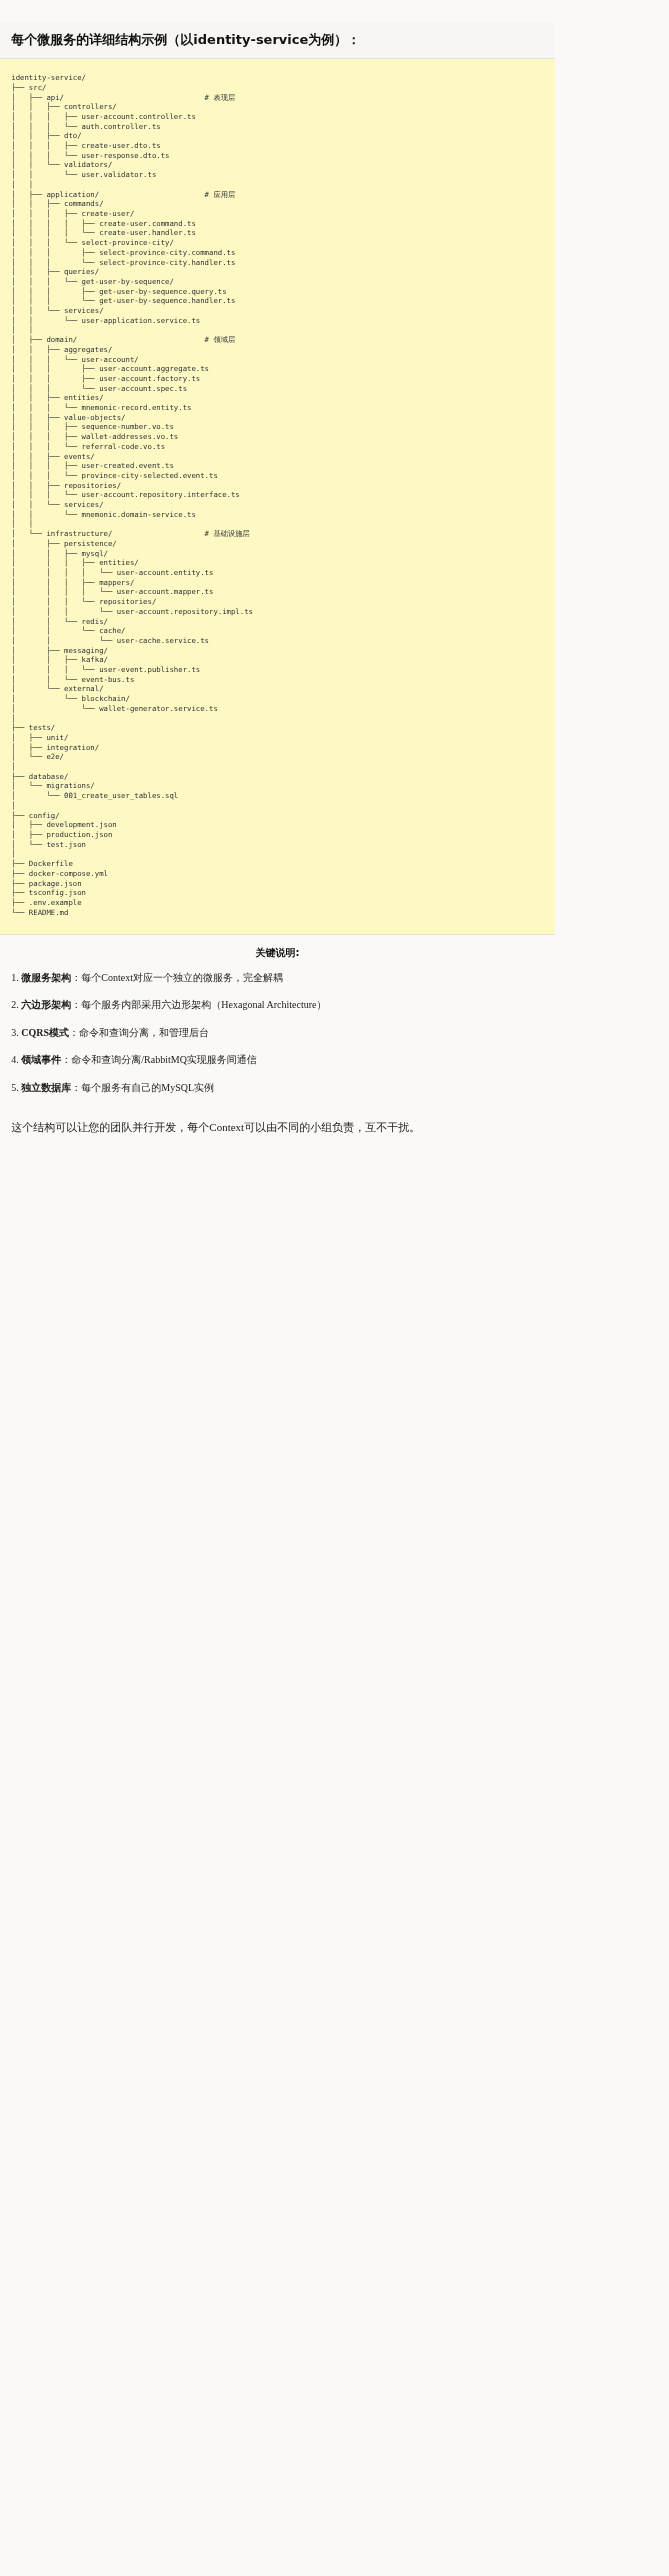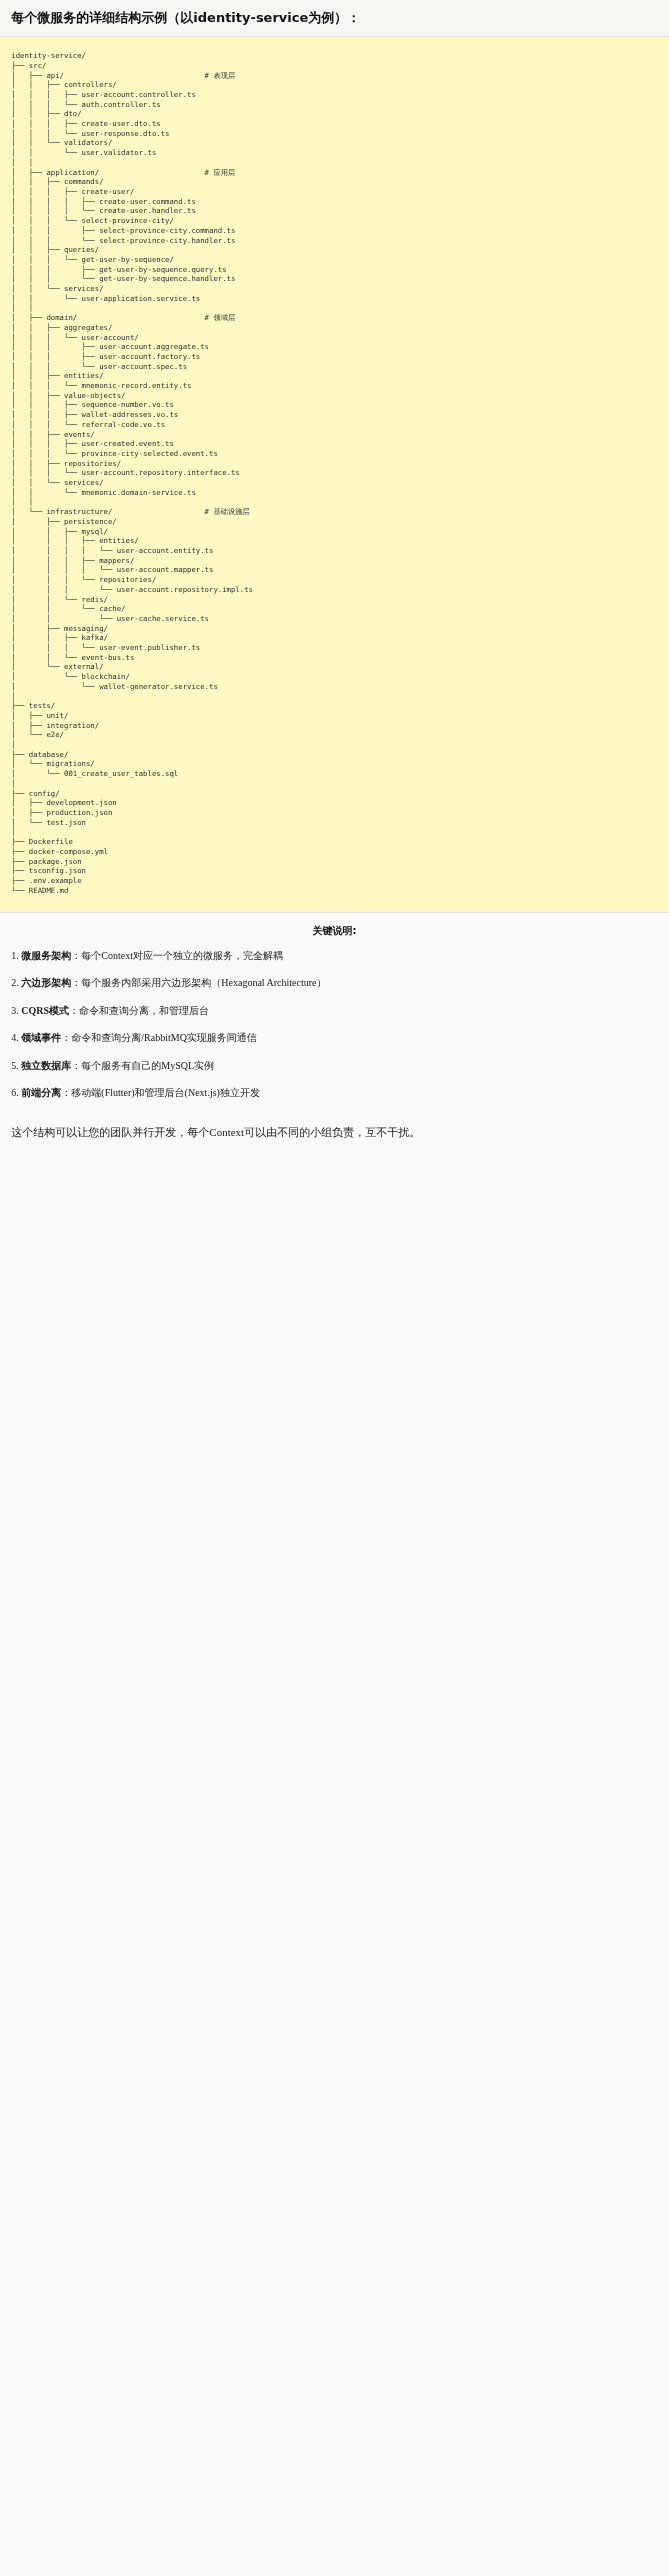--- a/index.html
+++ b/index.html
@@ -3,21 +3,21 @@
 <meta charset="utf-8">
 <style>
   html,body{margin:0;padding:0;}
   body{
     width:669px;
     background:#faf9f7;
     font-family:"Liberation Serif", serif;
     color:#1a1a1a;
     -webkit-font-smoothing:antialiased;
   }
-  .page{ width:669px; box-sizing:border-box; }
+  .page{ width:555px; box-sizing:border-box;margin-top:22px; }
 
   
   .title-block{
     padding:8.8px 11.3px 10px 11.3px;
     background:#f7f6f3;
     border-bottom:0.6px solid #e3e1dc;
   }
   .title{
     font-family:"DejaVu Sans", sans-serif;
     font-weight:bold;
@@ -188,20 +188,19 @@
   </div>
 
   <div class="notes">
     <h2 class="notes-heading">关键说明:</h2>
     <ol class="note-list" id="note-list">
         <li><span class="num">1.</span> <span class="lbl">微服务架构</span><span>：</span><span>每个Context对应一个独立的微服务，完全解耦</span></li>
         <li><span class="num">2.</span> <span class="lbl">六边形架构</span><span>：</span><span>每个服务内部采用六边形架构（Hexagonal Architecture）</span></li>
         <li><span class="num">3.</span> <span class="lbl">CQRS模式</span><span>：</span><span>命令和查询分离，和管理后台</span></li>
         <li><span class="num">4.</span> <span class="lbl">领域事件</span><span>：</span><span>命令和查询分离/RabbitMQ实现服务间通信</span></li>
         <li><span class="num">5.</span> <span class="lbl">独立数据库</span><span>：</span><span>每个服务有自己的MySQL实例</span></li>
-        <li><span class="num">6.</span> <span class="lbl">前端分离</span><span>：</span><span>移动端(Flutter)和管理后台(Next.js)独立开发</span></li>
       </ol>
   </div>
 
   <p class="closing">这个结构可以让您的团队并行开发，每个Context可以由不同的小组负责，互不干扰。</p>
 
 </div>
 
 
 </body></html>

